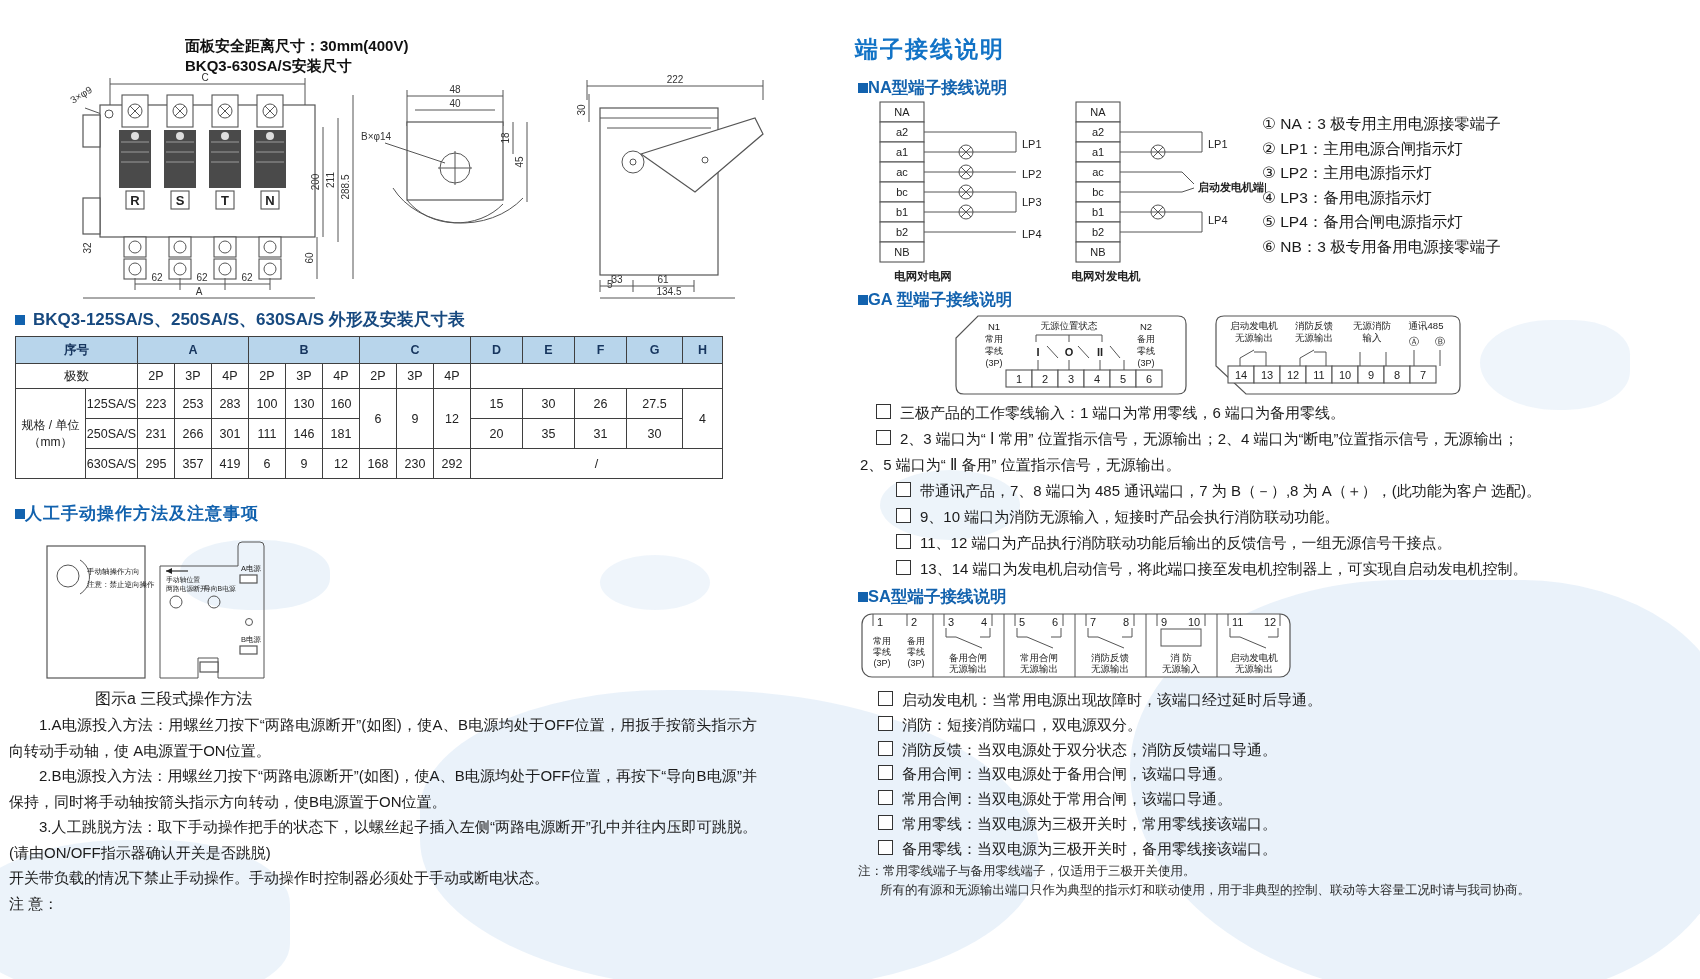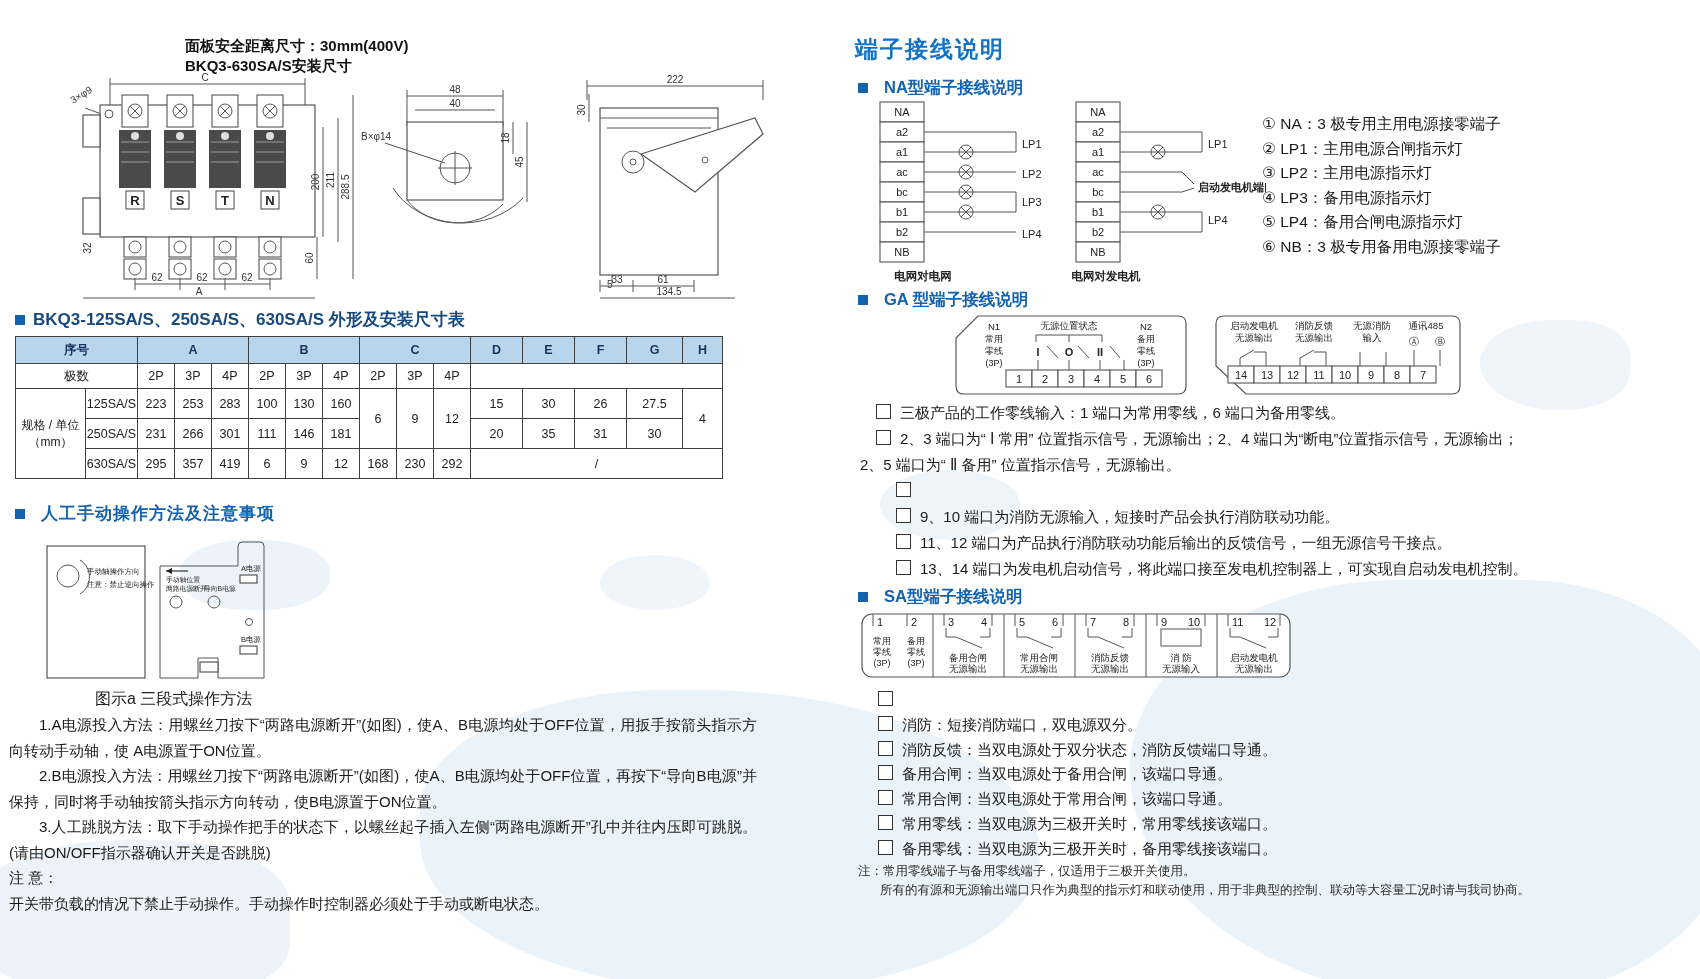--- a/index.html
+++ b/index.html
@@ -3,21 +3,21 @@
 <meta charset="utf-8">
 <style>
   html,body{margin:0;padding:0;background:#fff;}
   .page{position:relative;width:1700px;height:979px;background:#fff;overflow:hidden;
         font-family:"Liberation Sans","DejaVu Sans",sans-serif;color:#222;}
   .layer{position:absolute;z-index:1;}
   
   .map{position:absolute;background:#dce9f6;z-index:0;}
   
   .h-main{font-size:23px;font-weight:bold;color:#1273c6;letter-spacing:2px;}
-  .h-sec{font-size:16.5px;font-weight:bold;color:#1262ae;display:flex;align-items:center;gap:16px;}
+  .h-sec{font-size:16.5px;font-weight:bold;color:#1262ae;display:flex;align-items:center;gap:0;}
   .sq{width:10px;height:10px;background:#1262ae;display:inline-block;flex:0 0 auto;}
   .tbl-title{font-size:17px;font-weight:bold;color:#17497f;display:flex;align-items:center;gap:8px;}
   
   .drawnote{font-size:15px;font-weight:bold;color:#111;line-height:20px;}
   
   table.dim{border-collapse:collapse;table-layout:fixed;font-size:12.5px;}
   table.dim td,table.dim th{border:1px solid #3f3f3f;text-align:center;padding:0;height:24px;
       font-weight:normal;color:#222;background:#fff;overflow:hidden;}
   table.dim th{background:#b8d5eb;color:#16355e;font-weight:bold;height:26px;}
   table.dim td.lbl{font-size:12px;}
@@ -335,22 +335,22 @@
     <text x="199" y="104" font-size="7.5">B电源</text>
     <rect class="boxw" x="198" y="108" width="17" height="8"></rect>
     <rect class="boxw" x="158" y="124" width="18" height="10"></rect>
   </svg>
   <div class="layer caption" style="left:95px;top:689px;">图示a 三段式操作方法</div>
 
   <div class="layer para" style="left:9px;top:712px;width:748px;">
     <div class="indent">1.A电源投入方法：用螺丝刀按下“两路电源断开”(如图)，使A、B电源均处于OFF位置，用扳手按箭头指示方向转动手动轴，使 A电源置于ON位置。</div>
     <div class="indent">2.B电源投入方法：用螺丝刀按下“两路电源断开”(如图)，使A、B电源均处于OFF位置，再按下“导向B电源”并保持，同时将手动轴按箭头指示方向转动，使B电源置于ON位置。</div>
     <div class="indent">3.人工跳脱方法：取下手动操作把手的状态下，以螺丝起子插入左侧“两路电源断开”孔中并往内压即可跳脱。(请由ON/OFF指示器确认开关是否跳脱)</div>
+    <div>开关带负载的情况下禁止手动操作。手动操作时控制器必须处于手动或断电状态。</div>
     <div>注 意：</div>
-    <div>开关带负载的情况下禁止手动操作。手动操作时控制器必须处于手动或断电状态。</div>
   </div>
 
   <div class="layer h-main" style="left:855px;top:34px;">端子接线说明</div>
 
   <div class="layer h-sec" style="left:858px;top:77px;">
     <span class="sq"></span>
     <span>NA型端子接线说明</span>
   </div>
 
   <svg class="layer" style="left:866px;top:98px;" width="400" height="190" viewBox="0 0 400 190">
@@ -532,21 +532,21 @@
         <rect class="cell" x="462" y="54" width="26" height="17"></rect>
           <text class="term" x="475" y="67" text-anchor="middle">7</text>
       </g>
     </g>
   </svg>
 
   <div class="layer blist" style="left:858px;top:400px;width:700px;">
     <div class="brow" style="padding-left:18px;"><span class="cb"></span><span>三极产品的工作零线输入：1 端口为常用零线，6 端口为备用零线。</span></div>
     <div class="brow" style="padding-left:18px;"><span class="cb"></span><span>2、3 端口为“ Ⅰ 常用” 位置指示信号，无源输出；2、4 端口为“断电”位置指示信号，无源输出；</span></div>
     <div class="brow" style="padding-left:2px;">2、5 端口为“ Ⅱ 备用” 位置指示信号，无源输出。</div>
-    <div class="brow" style="padding-left:38px;"><span class="cb"></span></div>
+    <div class="brow" style="padding-left:38px;"><span class="cb"></span><span>带通讯产品，7、8 端口为 485 通讯端口，7 为 B（－）,8 为 A（＋），(此功能为客户 选配)。</span></div>
     <div class="brow" style="padding-left:38px;"><span class="cb"></span><span>9、10 端口为消防无源输入，短接时产品会执行消防联动功能。</span></div>
     <div class="brow" style="padding-left:38px;"><span class="cb"></span><span>11、12 端口为产品执行消防联动功能后输出的反馈信号，一组无源信号干接点。</span></div>
     <div class="brow" style="padding-left:38px;"><span class="cb"></span><span>13、14 端口为发电机启动信号，将此端口接至发电机控制器上，可实现自启动发电机控制。</span></div>
   </div>
 
   <div class="layer h-sec" style="left:858px;top:586px;">
     <span class="sq"></span>
     <span>SA型端子接线说明</span>
   </div>
 
@@ -616,21 +616,21 @@
         <text class="term" x="372" y="14">11</text>
       <line class="ln" x1="420" y1="2" x2="420" y2="14"></line>
         <text class="term" x="404" y="14">12</text>
       <path class="ln" d="M370,16 V25 H380 M380,25 L406,36 M418,16 V25 H408"></path>
       <text x="394" y="49" font-size="9.5" text-anchor="middle">启动发电机</text>
       <text x="394" y="60" font-size="9.5" text-anchor="middle">无源输出</text>
     </g>
   </svg>
 
   <div class="layer blist" style="left:878px;top:688px;width:680px;line-height:24.8px;">
-    <div class="brow"><span class="cb"></span></div>
+    <div class="brow"><span class="cb"></span><span>启动发电机：当常用电源出现故障时，该端口经过延时后导通。</span></div>
     <div class="brow"><span class="cb"></span><span>消防：短接消防端口，双电源双分。</span></div>
     <div class="brow"><span class="cb"></span><span>消防反馈：当双电源处于双分状态，消防反馈端口导通。</span></div>
     <div class="brow"><span class="cb"></span><span>备用合闸：当双电源处于备用合闸，该端口导通。</span></div>
     <div class="brow"><span class="cb"></span><span>常用合闸：当双电源处于常用合闸，该端口导通。</span></div>
     <div class="brow"><span class="cb"></span><span>常用零线：当双电源为三极开关时，常用零线接该端口。</span></div>
     <div class="brow"><span class="cb"></span><span>备用零线：当双电源为三极开关时，备用零线接该端口。</span></div>
   </div>
 
   <div class="layer footnote" style="left:858px;top:862px;">
     <div>注：常用零线端子与备用零线端子，仅适用于三极开关使用。</div>

